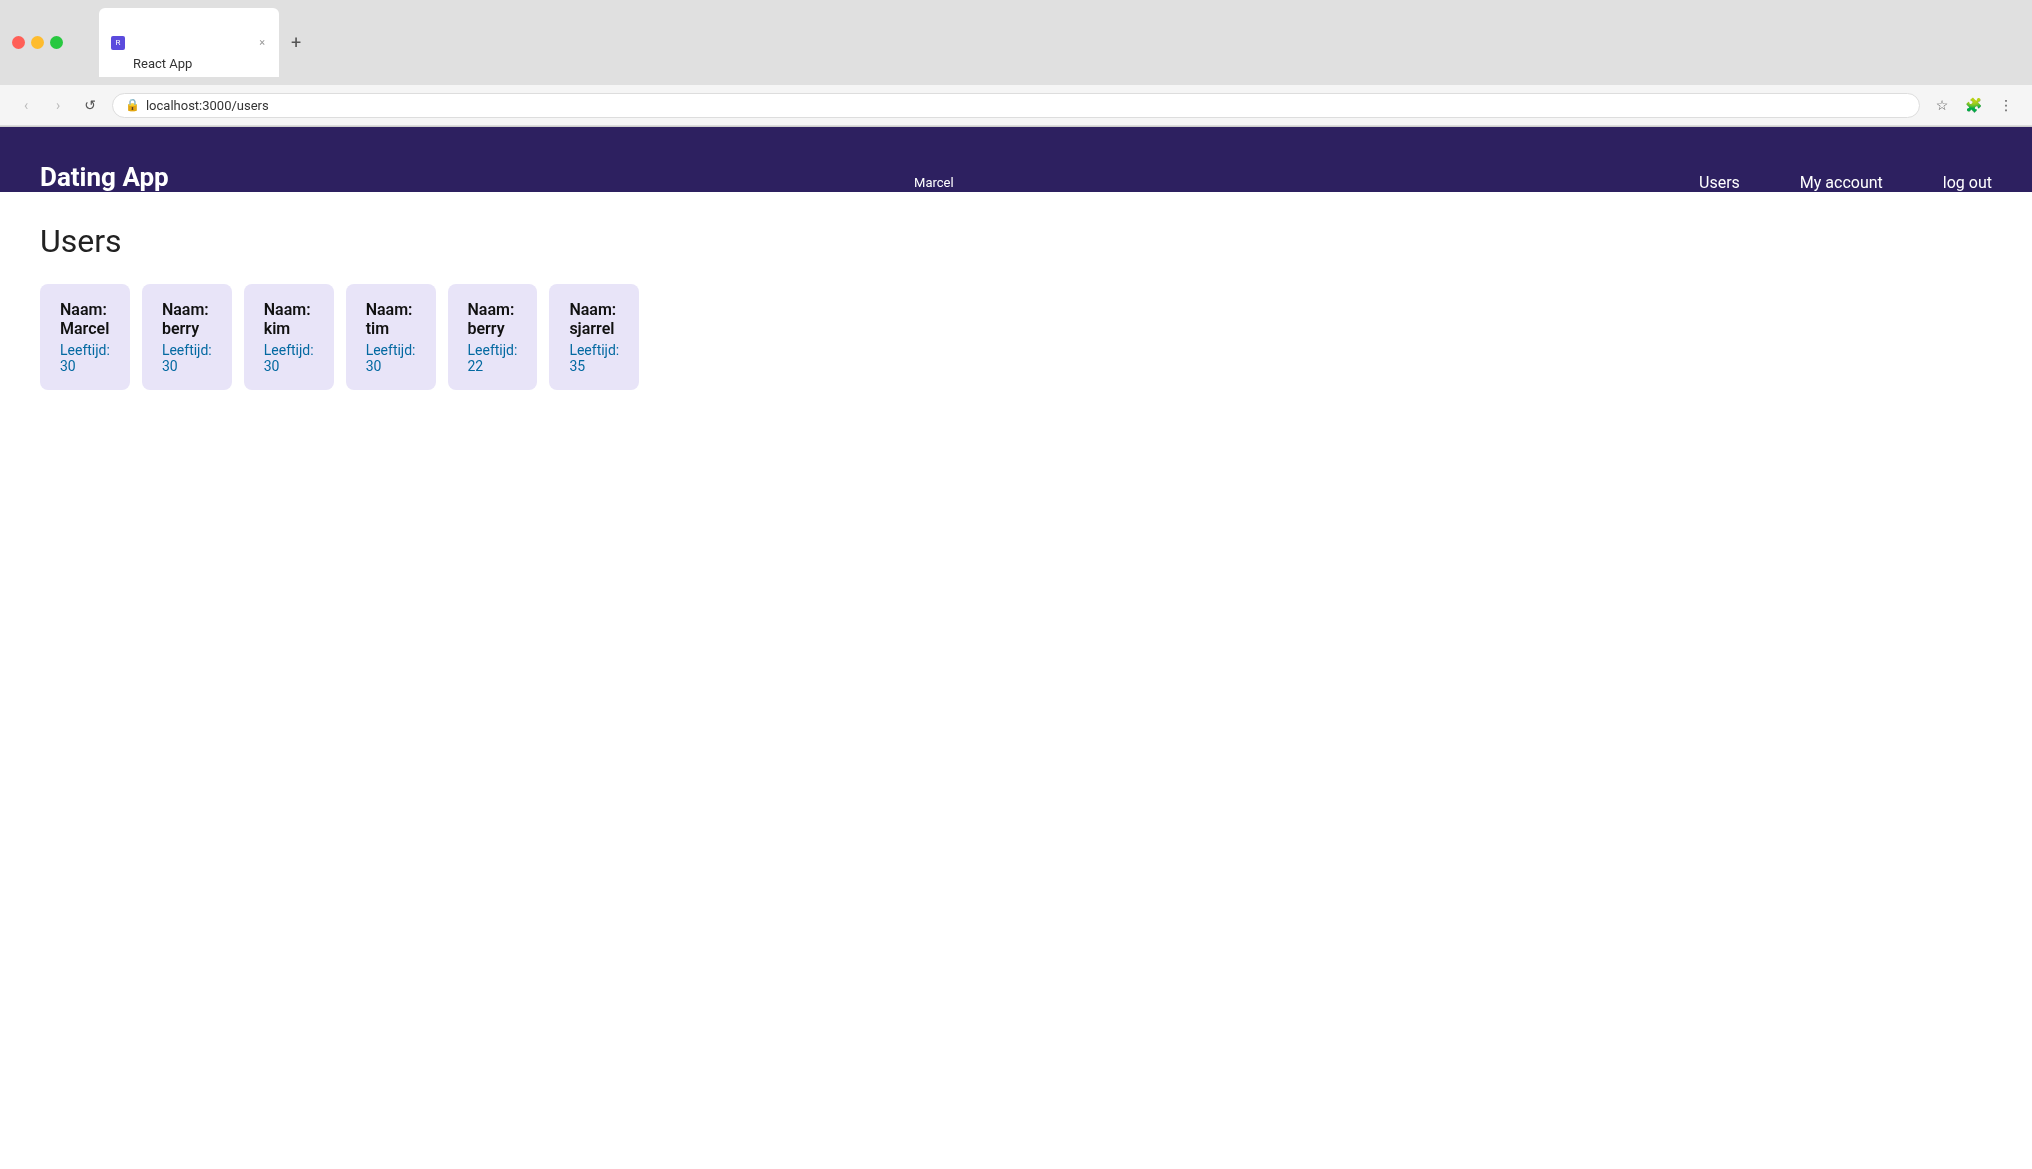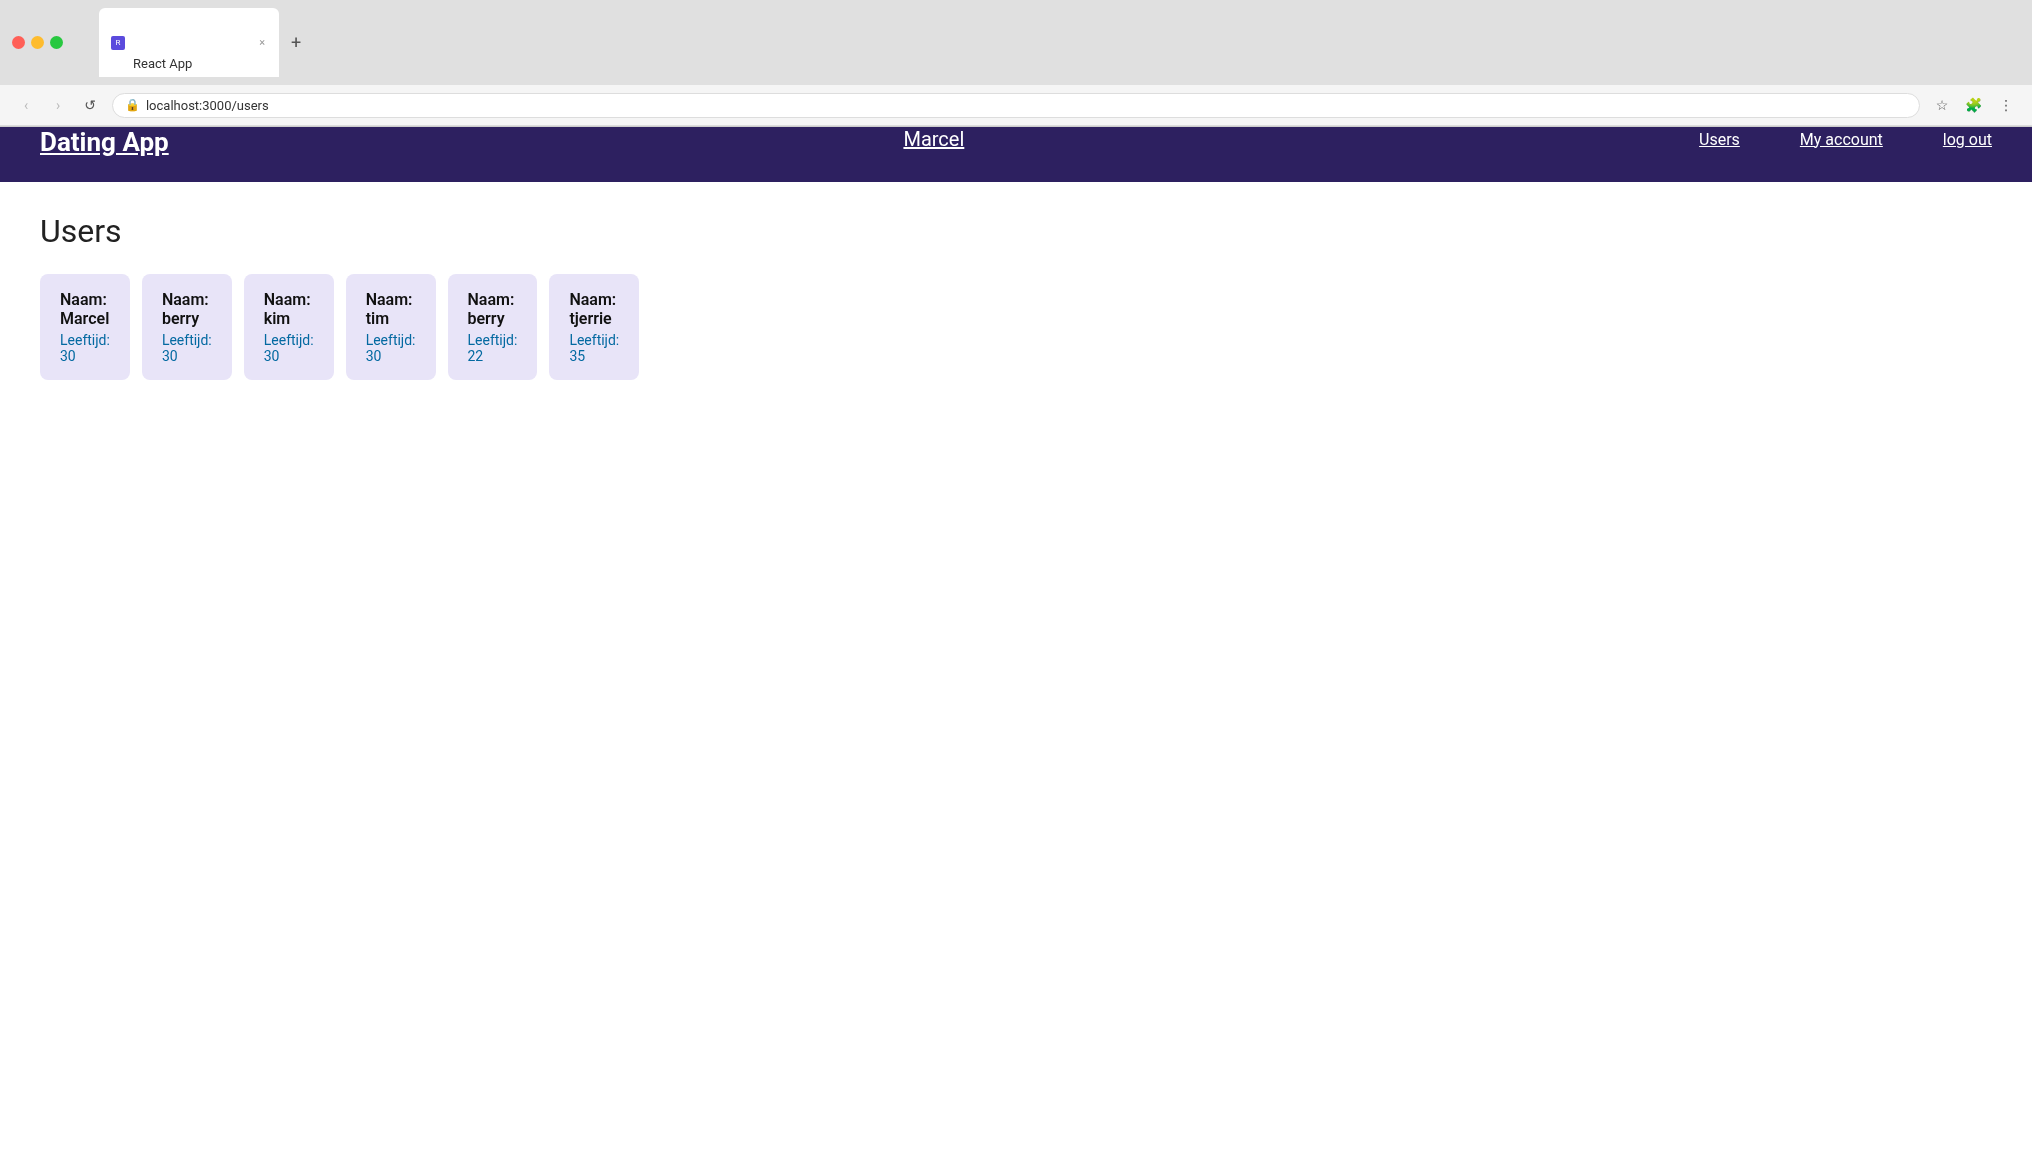--- a/index.html
+++ b/index.html
@@ -174,44 +174,43 @@
     
     .app-container {
       background: white;
       min-height: calc(100vh - 80px);
     }
 
     .app-header {
       background: #2d2060;
       color: white;
       padding: 0 40px;
-      height: 55px;
-      display: flex;
-      align-items: flex-start;
-      text-decoration: underline;
+      height: 65px;
+      display: flex;
+      align-items: flex-end;
     }
 
     .app-logo {
       font-size: 26px;
       font-weight: 700;
       color: white;
       flex: 0 0 auto;
     }
 
     .app-nav {
       display: flex;
       align-items: center;
       flex: 1;
       gap: 0;
     }
 
     .nav-username {
       flex: 1;
       text-align: center;
-      font-size: 20px;
+      font-size: 13px;
     }
 
     .nav-links {
       display: flex;
       gap: 60px;
       align-items: center;
     }
 
     .nav-link {
       color: white;
@@ -328,18 +327,18 @@
         </div>
         <div class="user-card">
           <div class="user-name">Naam: tim</div>
           <div class="user-age">Leeftijd: 30</div>
         </div>
         <div class="user-card">
           <div class="user-name">Naam: berry</div>
           <div class="user-age">Leeftijd: 22</div>
         </div>
         <div class="user-card">
-          <div class="user-name">Naam: tjerrie</div>
+          <div class="user-name">Naam: sjarrel</div>
           <div class="user-age">Leeftijd: 35</div>
         </div>
       </div>
   </main>
 </div>
 
 </body></html>

